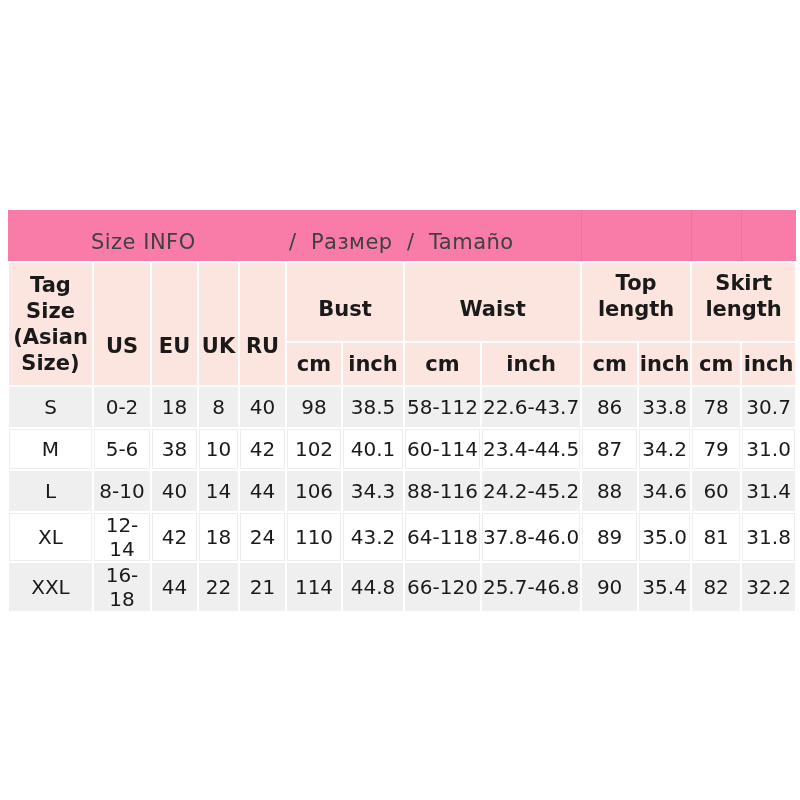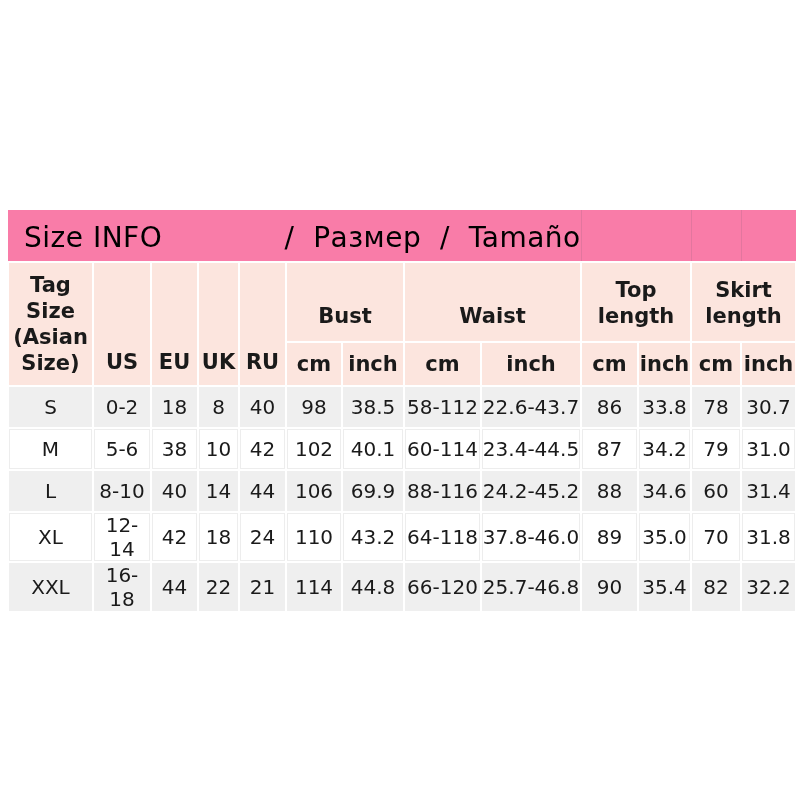--- a/index.html
+++ b/index.html
@@ -29,46 +29,46 @@
     background:#F97CA8;
     height:44px;
     border:none;
     border-left:1px solid #E2769E;
   }
   tr.banner td:first-child{border-left:none;}
   td.banner-title{
     text-align:center;
     vertical-align:bottom;
     padding:0 0 7px 16px;
-    color:#000000;
-    font-size:28px;
+    color:#404040;
+    font-size:21px;
     white-space:pre;
     letter-spacing:0.5px;
   }
   
   tr.head2 th,tr.head3 th{
     background:#FCE5DE;
     font-weight:bold;
     font-size:21px;
     line-height:1.25;
   }
   tr.head2{height:80px;}
   tr.head3{height:44px;}
   th.corner{
     vertical-align:middle;
     white-space:pre-line;
     font-size:21px;
   }
   th.size-col{
     vertical-align:bottom;
-    padding-bottom:10px;
+    padding-bottom:26px;
   }
   th.group{
     vertical-align:bottom;
-    padding-bottom:12px;
+    padding-bottom:19px;
     white-space:pre-line;
   }
   
   tr.data{height:42px;}
   tr.data td{font-size:20px;}
   tr.r-gray td{background:#EFEFEF;}
   tr.r-white td{background:#FFFFFF;box-shadow:inset 0 0 0 1px #ededed;}
 </style>
 </head>
 <body>
@@ -159,42 +159,42 @@
       <td>31.0</td>
     </tr>
 
     <tr class="data r-gray">
       <td>L</td>
       <td>8-10</td>
       <td>40</td>
       <td>14</td>
       <td>44</td>
       <td>106</td>
-      <td>69.9</td>
+      <td>34.3</td>
       <td>88-116</td>
       <td>24.2-45.2</td>
       <td>88</td>
       <td>34.6</td>
       <td>60</td>
       <td>31.4</td>
     </tr>
 
     <tr class="data r-white">
       <td>XL</td>
       <td>12-14</td>
       <td>42</td>
       <td>18</td>
       <td>24</td>
       <td>110</td>
       <td>43.2</td>
       <td>64-118</td>
       <td>37.8-46.0</td>
       <td>89</td>
       <td>35.0</td>
-      <td>70</td>
+      <td>81</td>
       <td>31.8</td>
     </tr>
 
     <tr class="data r-gray">
       <td>XXL</td>
       <td>16-18</td>
       <td>44</td>
       <td>22</td>
       <td>21</td>
       <td>114</td>

